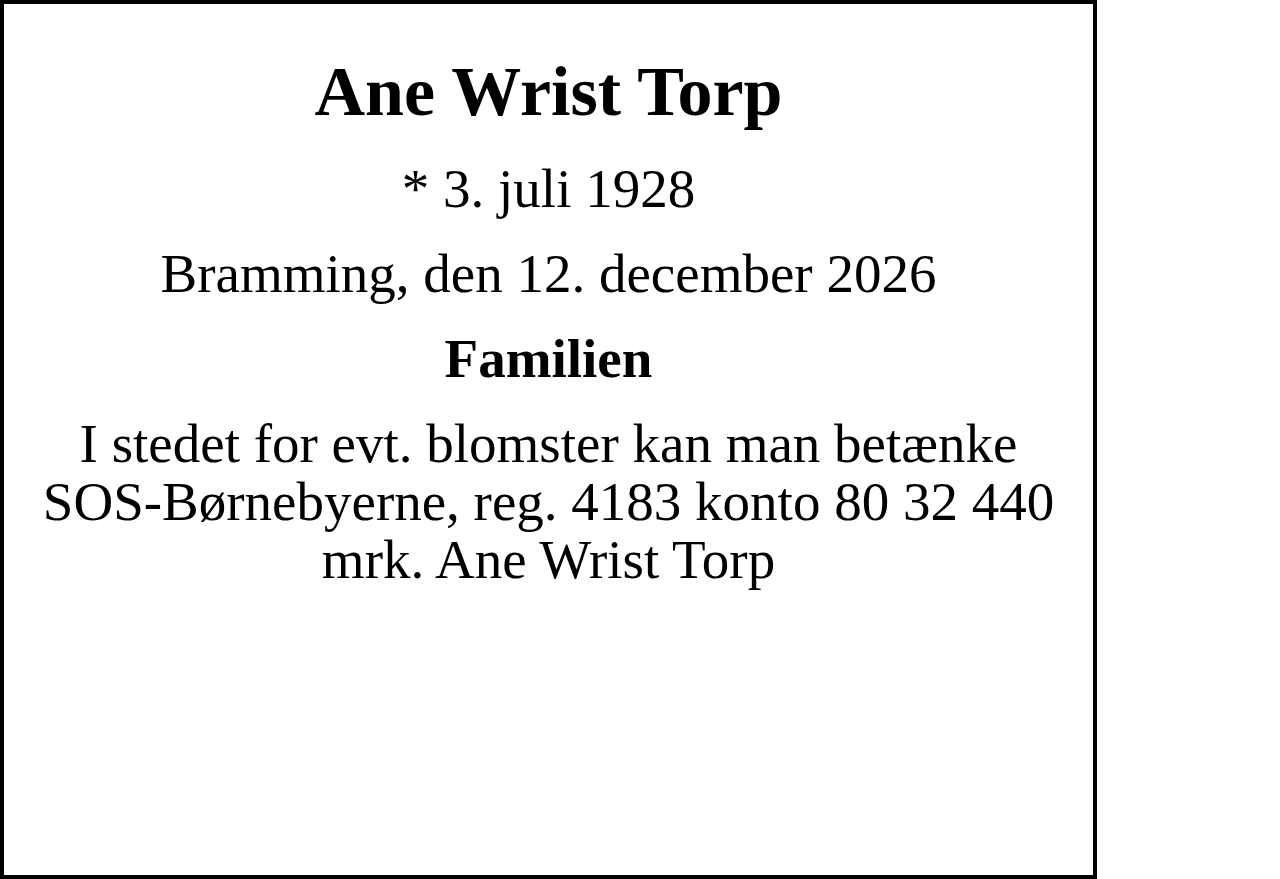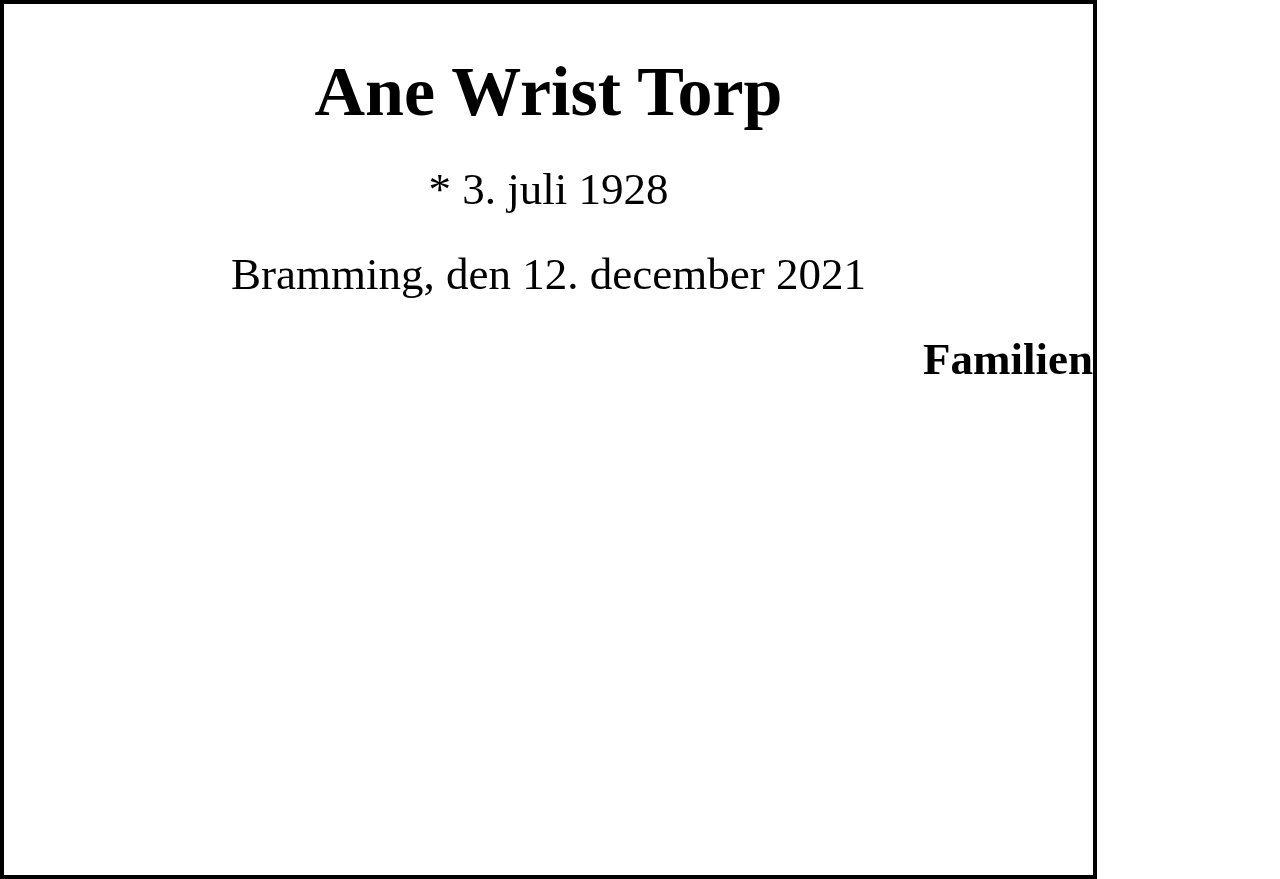--- a/index.html
+++ b/index.html
@@ -25,46 +25,50 @@
   .notice p {
     margin: 0;
   }
   .deceased-name {
     font-size: 70px;
     font-weight: bold;
     line-height: 1.15;
     margin: 0 0 8px 0 !important;
   }
   .body-line {
-    font-size: 45px;
+    font-size: 55px;
     line-height: 58px;
     font-family: Liberation Serif, serif;
   }
   .para {
     margin: 27px 0 !important;
   }
   .signature {
     font-weight: bold;
-    text-align: right;
   }
   .multiline span {
     display: block;
   }
 </style>
 </head>
 <body>
 
 <div class="page">
   <div class="notice">
 
     <p class="deceased-name">Ane Wrist Torp</p>
 
     <p class="body-line para">* 3. juli 1928</p>
 
 
-    <p class="body-line para">Bramming, den 12. december 2021</p>
+    <p class="body-line para">Bramming, den 12. december 2026</p>
 
     <p class="body-line para signature">Familien</p>
 
 
+    <p class="body-line para multiline">
+      <span>I stedet for evt. blomster kan man betænke</span>
+      <span>SOS-Børnebyerne, reg. 4183 konto 80 32 440</span>
+      <span>mrk. Ane Wrist Torp</span>
+    </p>
 
   </div>
 </div>
 
 </body></html>

